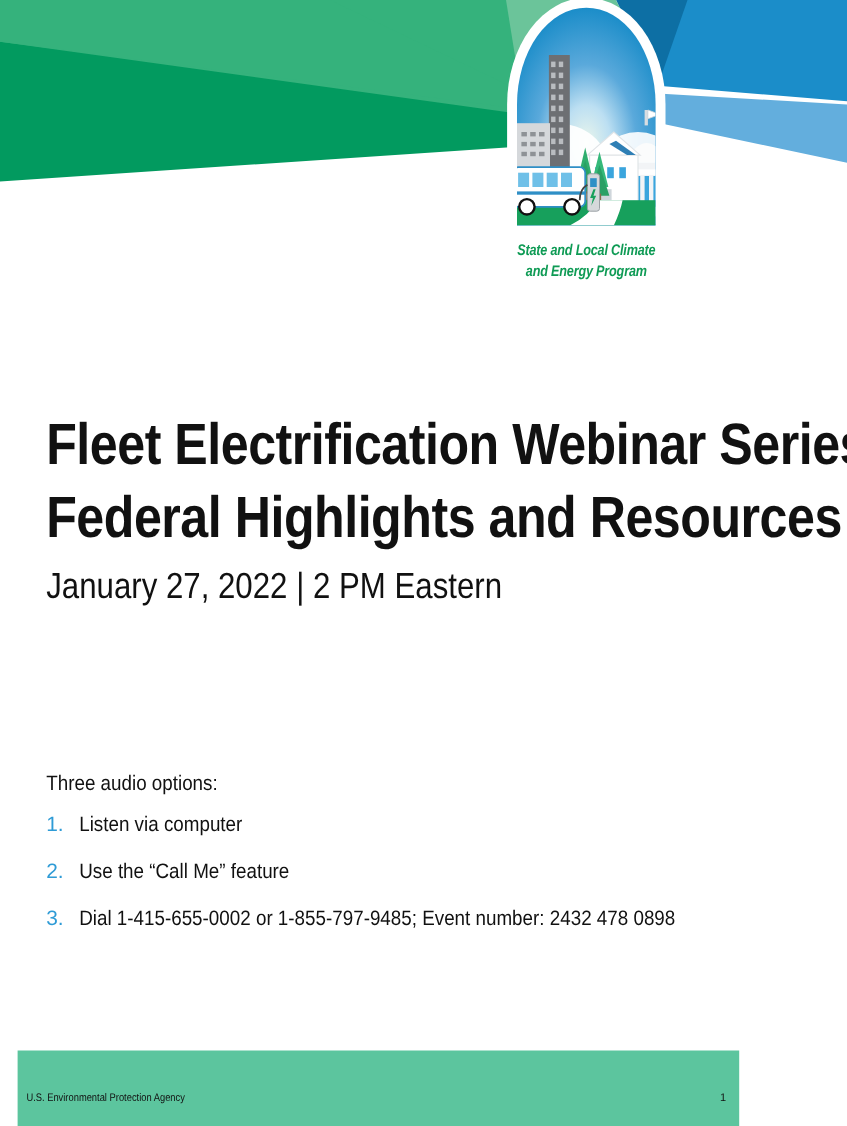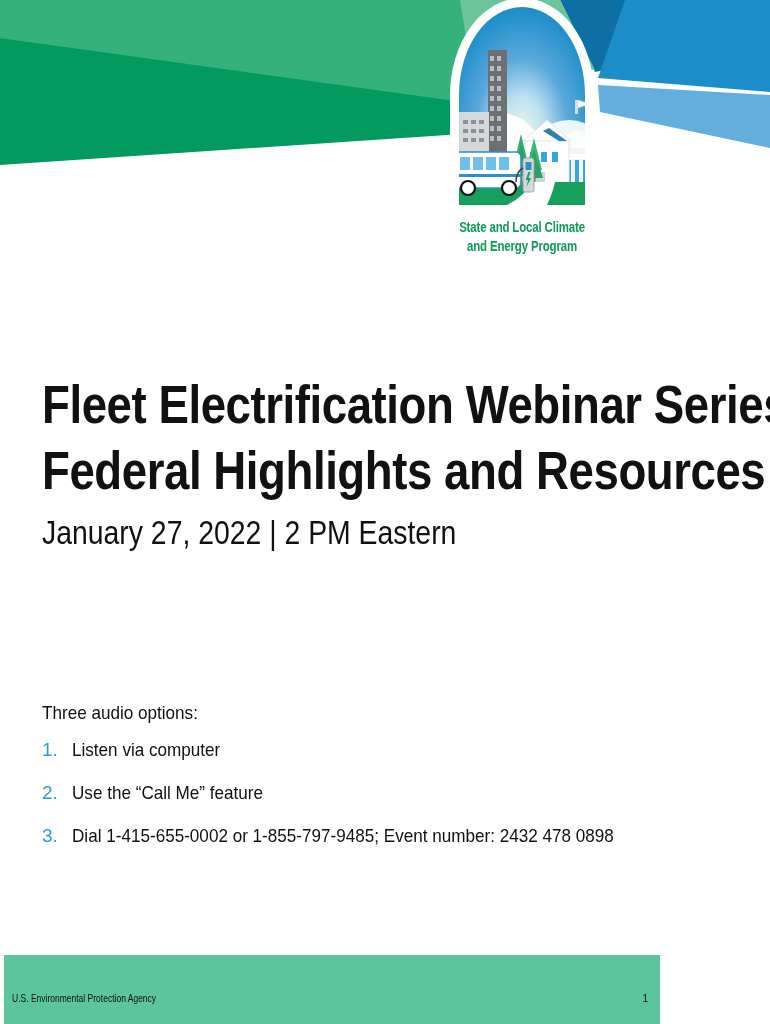--- a/index.html
+++ b/index.html
@@ -25,24 +25,25 @@
     left: 0;
     top: 0;
     width: 770px;
     height: 300px;
     pointer-events: none;
   }
 
   
   .logo {
     position: absolute;
-    left: 437px;
+    left: 448px;
     top: 0px;
     width: 170px;
     height: 275px;
+    font-style: italic;
   }
   .logo-mark {
     position: absolute;
     left: 0;
     top: 0;
     width: 170px;
     height: 215px;
   }
   .logo-text {
     position: absolute;
@@ -122,21 +123,21 @@
   .audio-text {
     color: #111111;
     white-space: nowrap;
     transform: scaleX(0.9);
     transform-origin: left center;
   }
 
   
   .footer {
     position: absolute;
-    left: 4px;
+    left: 16px;
     bottom: 0;
     width: 656px;
     height: 69px;
     background: #5cc59e;
   }
   .footer-left {
     position: absolute;
     left: 8px;
     top: 38px;
     color: #111111;

